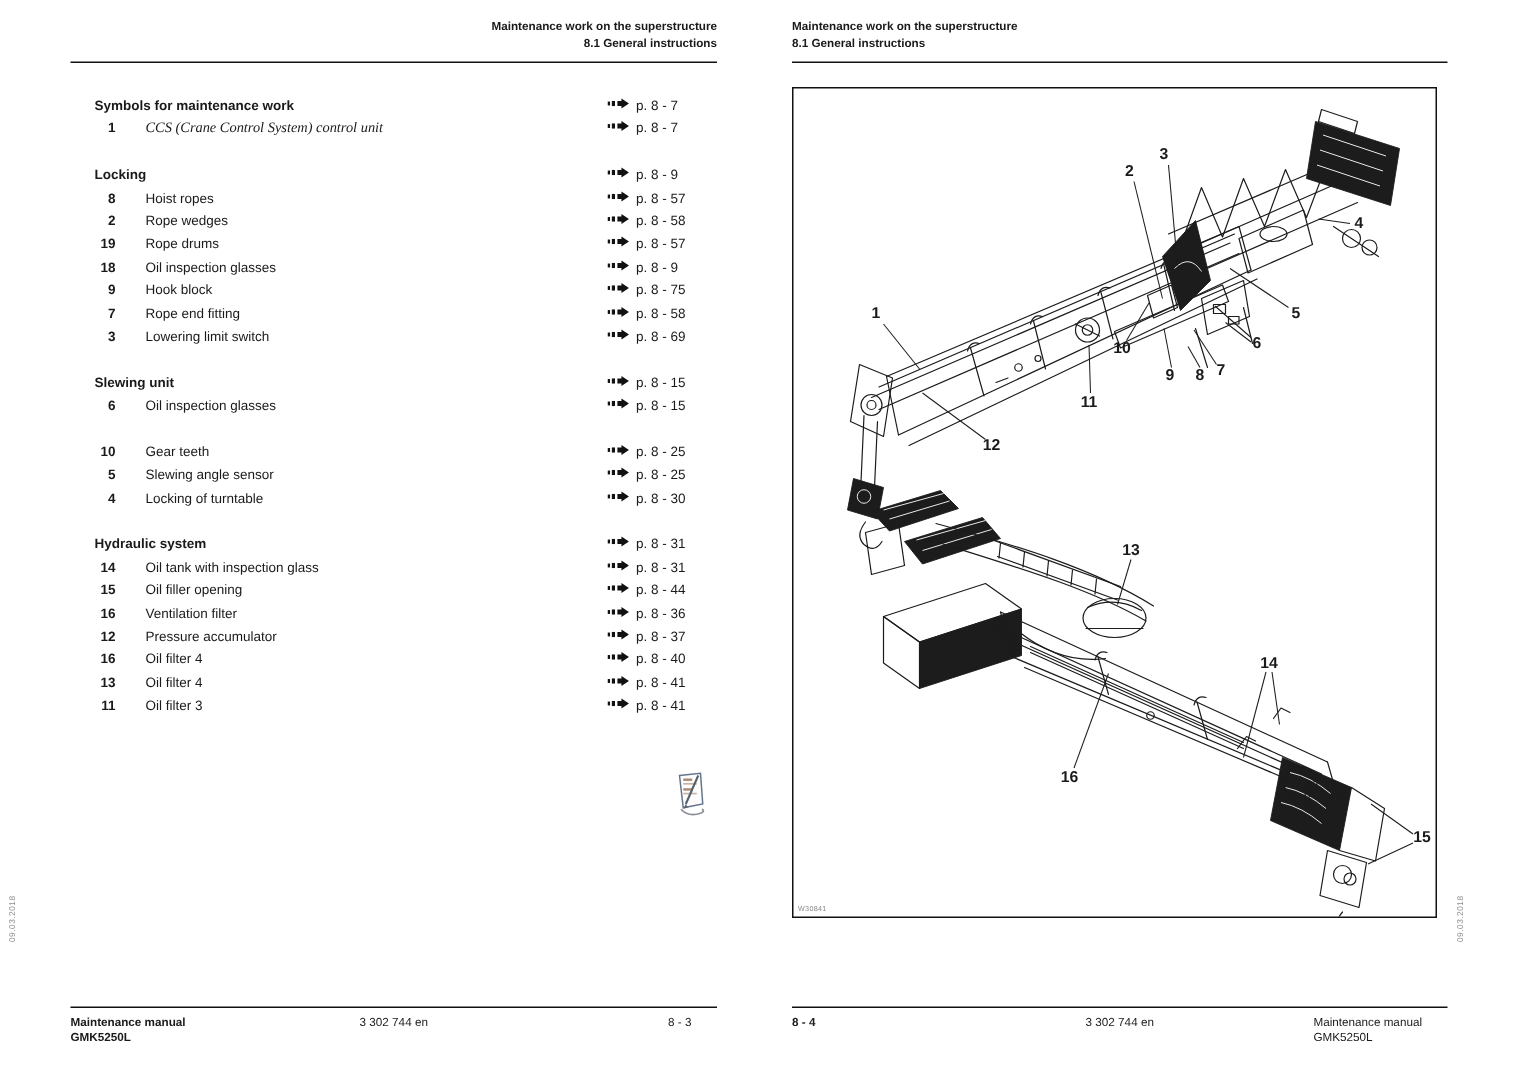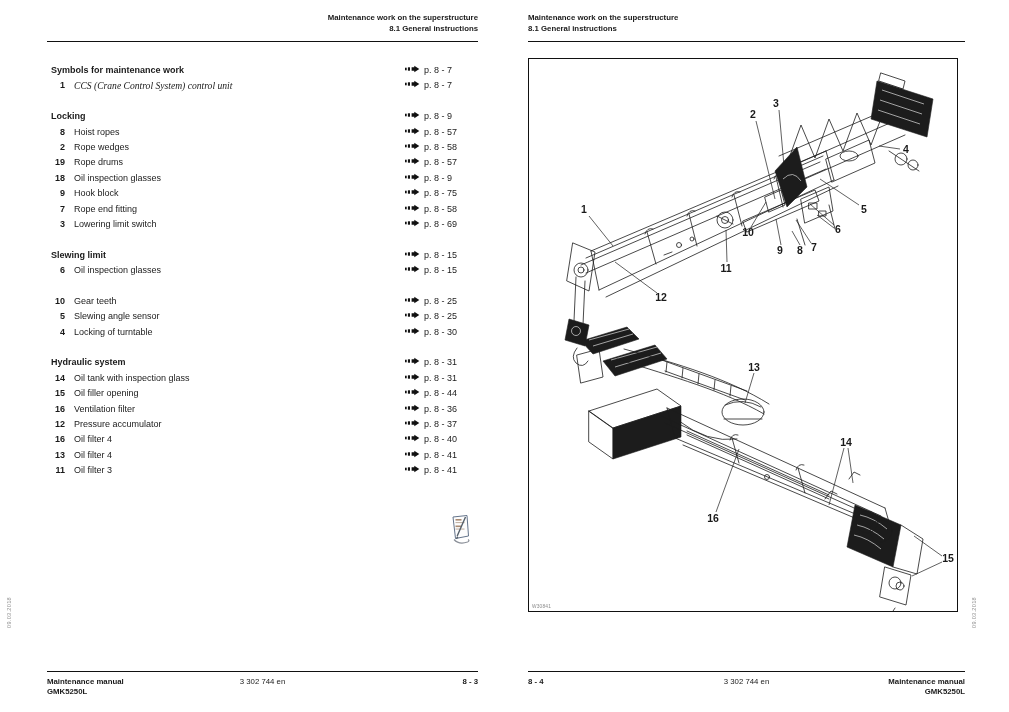--- a/index.html
+++ b/index.html
@@ -7,32 +7,32 @@
        font-family:"Liberation Sans","DejaVu Sans",sans-serif;color:#1a1a1a;}
   .page{position:absolute;top:0;height:708px}
   #pageL{left:47px;width:431px}
   #pageR{left:528px;width:437px}
   .runhead{position:absolute;top:13px;font-size:7.8px;font-weight:bold;line-height:10.5px}
   #pageL .runhead{right:0;text-align:right}
   #pageR .runhead{left:0;text-align:left}
   .hrule{position:absolute;left:0;right:0;border-top:1.4px solid #111}
   .hrule.top{top:41px}
   .hrule.bot{top:671px}
-  .toc{position:absolute;top:62.3px;left:4px;right:0}
+  .toc{position:absolute;top:62.3px;left:16px;right:0}
   .row{height:15.4px;display:flex;align-items:center;font-size:9px}
   .stitle{font-weight:bold}
   .num{width:14px;text-align:right;font-weight:bold;flex:none}
-  .lbl{margin-left:9px;white-space:nowrap}
+  .lbl{margin-left:20px;white-space:nowrap}
   .lbl.it{font-family:"Liberation Serif","DejaVu Serif",serif;font-style:italic;font-size:9.6px}
   .ref{margin-left:auto;width:73px;display:flex;align-items:flex-start;flex:none}
   .ref svg{flex:none;margin-right:4px;fill:#111}
   .reftext{font-size:9px;white-space:nowrap}
   .f-left{position:absolute;top:677px;left:0;font-size:7.8px;font-weight:bold;line-height:10px}
   .f-center{position:absolute;top:677px;left:0;right:0;text-align:center;font-size:7.8px;font-weight:normal}
-  .f-right{position:absolute;top:677px;right:0;text-align:right;font-size:7.8px;font-weight:bold;line-height:10px}
+  .f-right{position:absolute;top:677px;right:17px;font-size:7.8px;font-weight:normal;line-height:10px}
   .figbox{position:absolute;left:0;top:58px;width:428px;height:552px;border:1px solid #111;background:#fff}
   .figbox svg.figure{position:absolute;left:0;top:0}
   .callout{position:absolute;transform:translate(-50%,-50%);font-size:10.5px;font-weight:bold}
   .watermark{position:absolute;left:3px;bottom:2px;font-size:4.8px;color:#8a8a8a;letter-spacing:.2px}
   .vdate{position:absolute;top:597px;font-size:5.6px;color:#8f8f8f;writing-mode:vertical-rl;
          transform:rotate(180deg);letter-spacing:.3px}
   #dateL{left:6px}
   #dateR{left:971px}
   .notesicon{position:absolute;left:402px;top:513px;width:24px;height:33px}
   .ln{stroke:#1c1c1c;stroke-width:.8;fill:none;stroke-linejoin:round;stroke-linecap:round}
@@ -168,21 +168,21 @@
             <rect x="0" y="2.7" width="1.7" height="2.6"></rect>
             <rect x="2.9" y="2.3" width="2.1" height="3.4"></rect>
             <path d="M6.6 2.3h2.7V.7L14.3 4 9.3 7.3V5.7H6.6z"></path>
           </svg>
           <span class="reftext">p. 8 - 69</span>
         </span>
     </div>
     <div class="row"></div>
 
     <div class="row">
-      <span class="stitle">Slewing limit</span>
+      <span class="stitle">Slewing unit</span>
       <span class="ref">
           <svg width="15" height="8" viewBox="0 0 15 8">
             <rect x="0" y="2.7" width="1.7" height="2.6"></rect>
             <rect x="2.9" y="2.3" width="2.1" height="3.4"></rect>
             <path d="M6.6 2.3h2.7V.7L14.3 4 9.3 7.3V5.7H6.6z"></path>
           </svg>
           <span class="reftext">p. 8 - 15</span>
         </span>
     </div>
     <div class="row">

